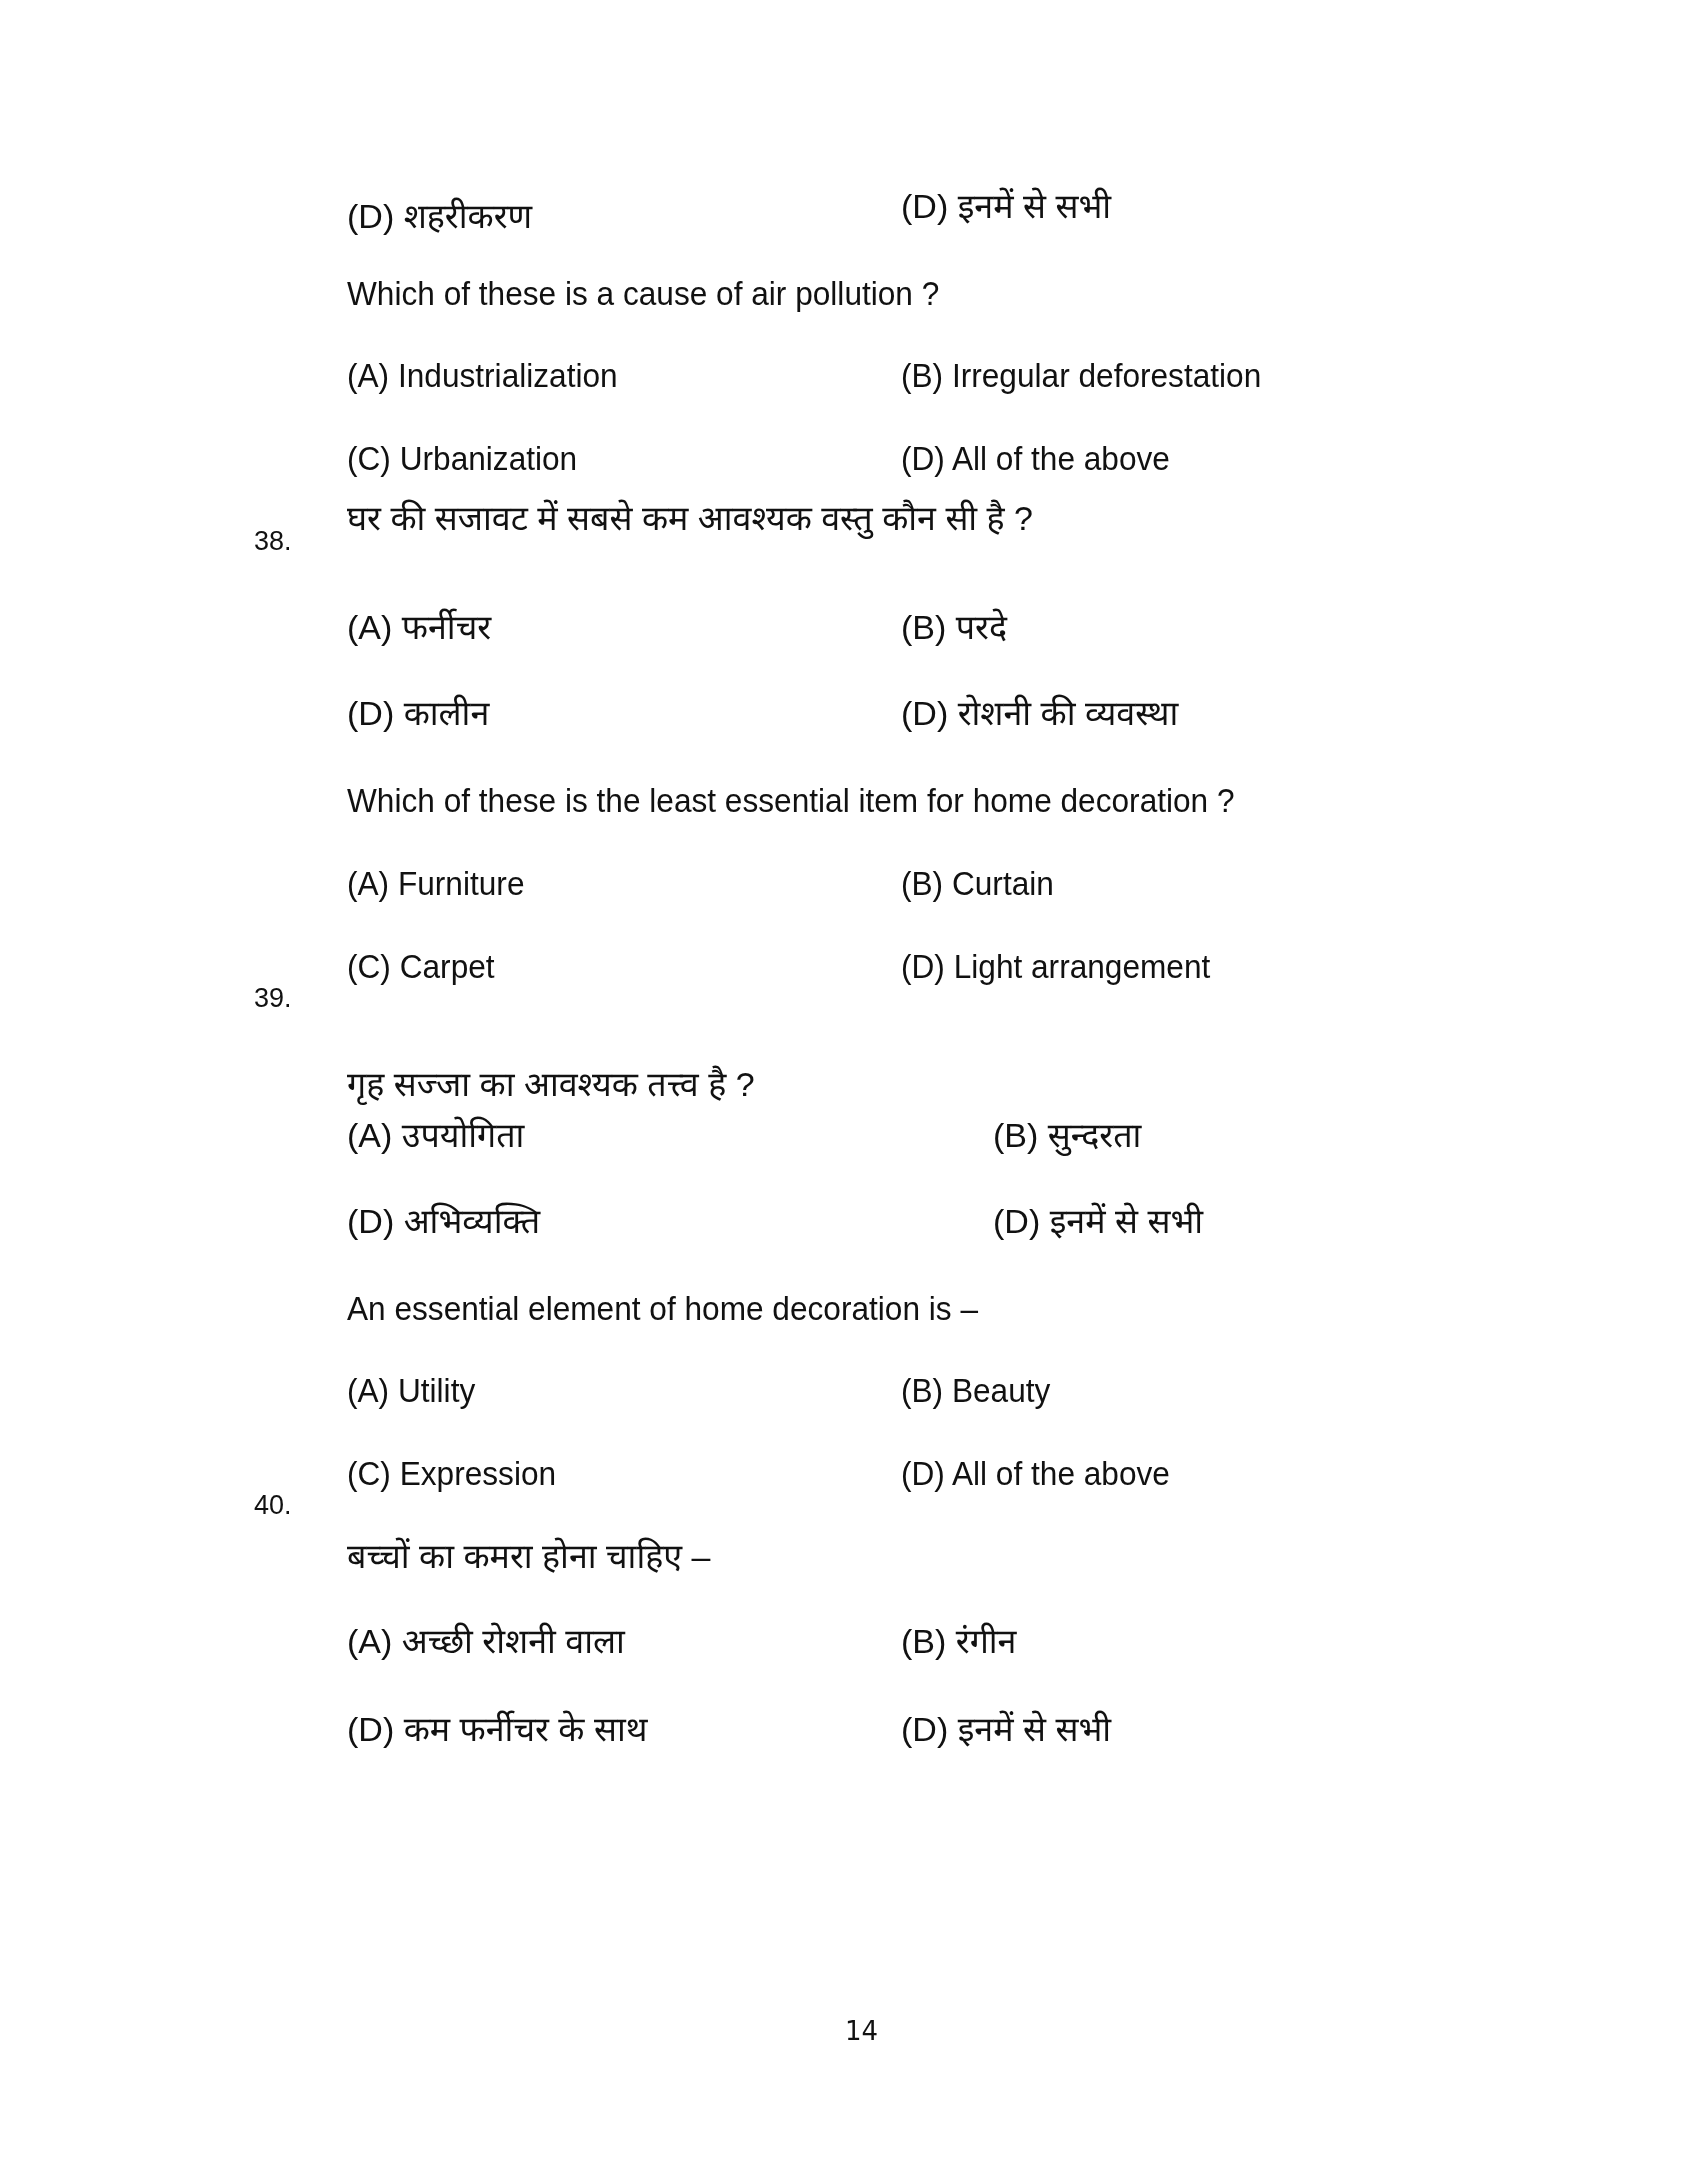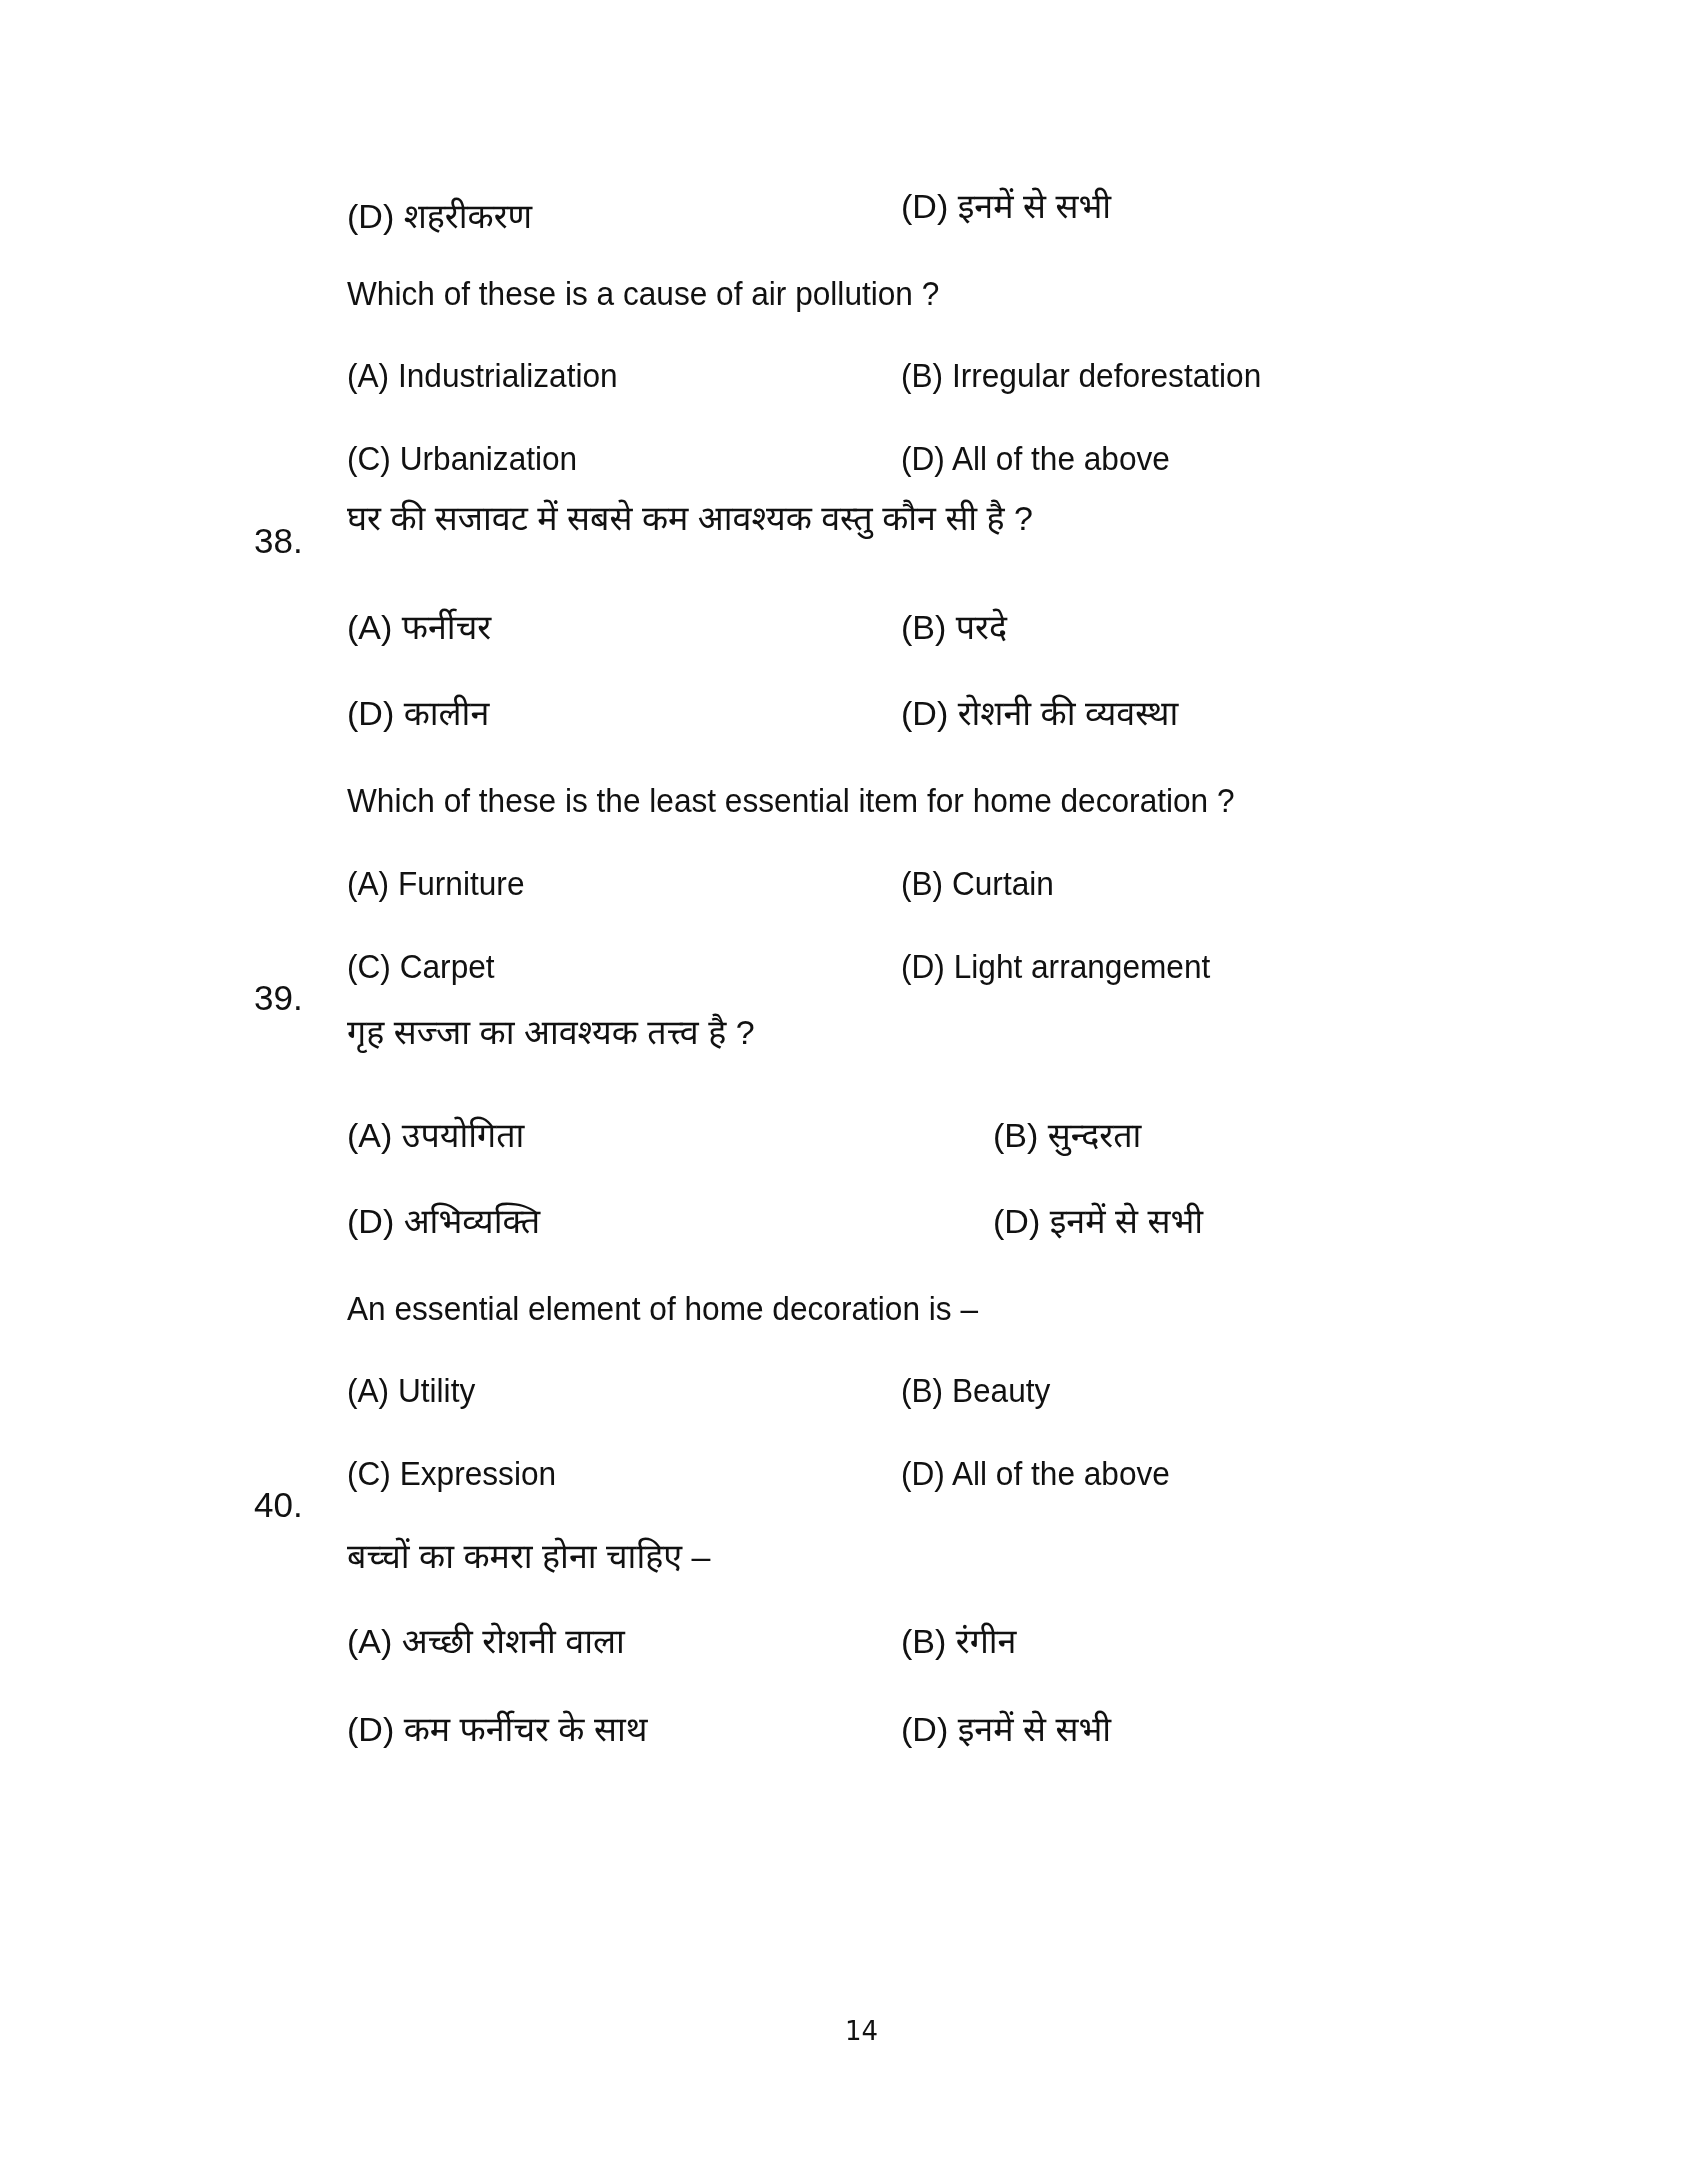--- a/index.html
+++ b/index.html
@@ -1,20 +1,20 @@
 <!DOCTYPE html>
 <html><head>
 <meta charset="utf-8">
 <style>
   html, body { margin: 0; padding: 0; background: #ffffff; }
   body { width: 1683px; height: 2178px; position: relative; overflow: hidden;
          font-family: "Liberation Sans", "DejaVu Sans", sans-serif; color: #111111; }
   .line { position: absolute; height: 48px; line-height: 48px; font-size: 34px; white-space: nowrap;
           transform-origin: left center; }
-  .qnum { position: absolute; left: 254px; height: 48px; line-height: 48px; font-size: 35px; }
+  .qnum { position: absolute; left: 254px; height: 48px; line-height: 48px; font-size: 27px; }
   .col1 { left: 347px; }
   .col2 { left: 901px; }
   .col2w { left: 993px; text-align: right; }
   .en { transform: scaleX(0.93); }
   .pagenum { position: absolute; left: 0; width: 1723px; top: 2016px; text-align: center;
              font-family: "DejaVu Sans", sans-serif; font-size: 26px; }
 </style>
 </head>
 <body>
 
@@ -34,21 +34,21 @@
 <div class="line col1" style="top:689px">(D) कालीन</div>
 <div class="line col2" style="top:689px">(D) रोशनी की व्यवस्था</div>
 
 <div class="line col1 en" style="top:776px">Which of these is the least essential item for home decoration ?</div>
 <div class="line col1 en" style="top:859px">(A) Furniture</div>
 <div class="line col2 en" style="top:859px">(B) Curtain</div>
 <div class="line col1 en" style="top:942px">(C) Carpet</div>
 <div class="line col2 en" style="top:942px">(D) Light arrangement</div>
 
 <div class="qnum" style="top:974px">39.</div>
-<div class="line col1" style="top:1008px">गृह सज्जा का आवश्यक तत्त्व है ?</div>
+<div class="line col1" style="top:1060px">गृह सज्जा का आवश्यक तत्त्व है ?</div>
 <div class="line col1" style="top:1111px">(A) उपयोगिता</div>
 <div class="line col2w" style="top:1111px">(B) सुन्दरता</div>
 <div class="line col1" style="top:1197px">(D) अभिव्यक्ति</div>
 <div class="line col2w" style="top:1197px">(D) इनमें से सभी</div>
 
 <div class="line col1 en" style="top:1284px">An essential element of home decoration is –</div>
 <div class="line col1 en" style="top:1366px">(A) Utility</div>
 <div class="line col2 en" style="top:1366px">(B) Beauty</div>
 <div class="line col1 en" style="top:1449px">(C) Expression</div>
 <div class="line col2 en" style="top:1449px">(D) All of the above</div>

